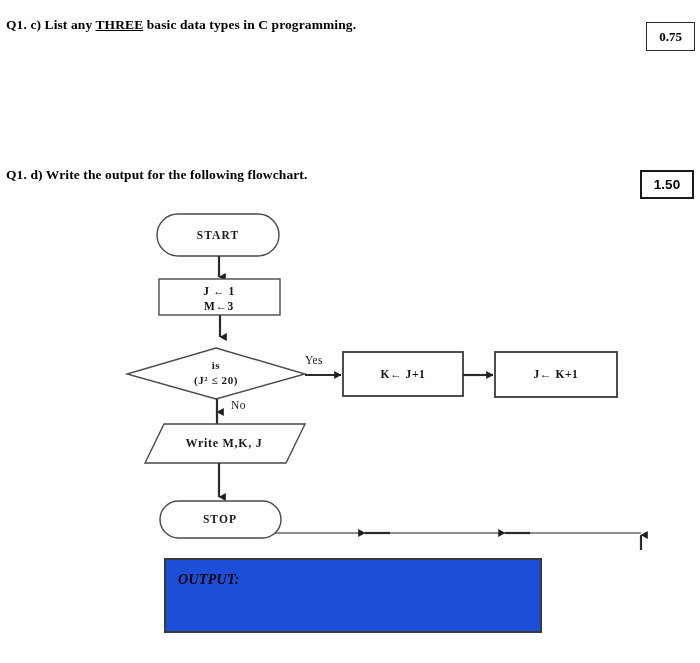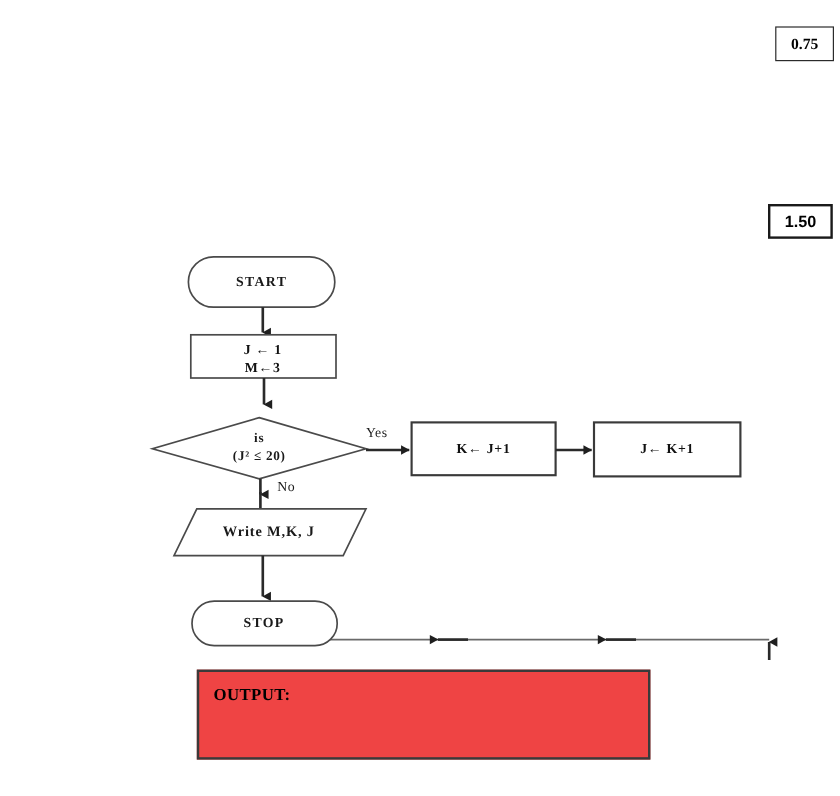--- a/index.html
+++ b/index.html
@@ -135,43 +135,46 @@
   }
   
   #output-box {
     position: absolute;
     left: 164px;
     top: 558px;
     width: 378px;
     height: 75px;
     box-sizing: border-box;
     border: 2px solid #3a3a3a;
-    background: #ef4444;
+    background: #1d4ed8;
+    font-style: italic;
   }
   #output-label {
     position: absolute;
     left: 12px;
     top: 12px;
     font-family: "Liberation Serif", serif;
     font-weight: bold;
     font-size: 14px;
     color: #000;
     letter-spacing: 0.3px;
   }
 </style>
 </head>
 <body>
 
 <div class="page">
 
+  <div class="question" id="q-c"><span>Q1. c)  List any </span><span class="q-underline">THREE</span><span>  basic data types in C programming.</span></div>
 
   <div class="mark-box" id="mark-075">
       <span>0.75</span>
     </div>
 
+  <div class="question" id="q-d">Q1. d) Write the output  for the following flowchart.</div>
 
   <div class="mark-box" id="mark-150">
       <span>1.50</span>
     </div>
 
   <svg id="flowchart" viewBox="0 0 700 345">
     <defs>
       <marker id="arrow-down" markerWidth="9" markerHeight="9" refX="4.5" refY="7.6" orient="auto" markerUnits="userSpaceOnUse">
         <path d="M 0.6 0.8 L 4.5 8 L 8.4 0.8 Z" fill="#1f1f1f"></path>
       </marker>

